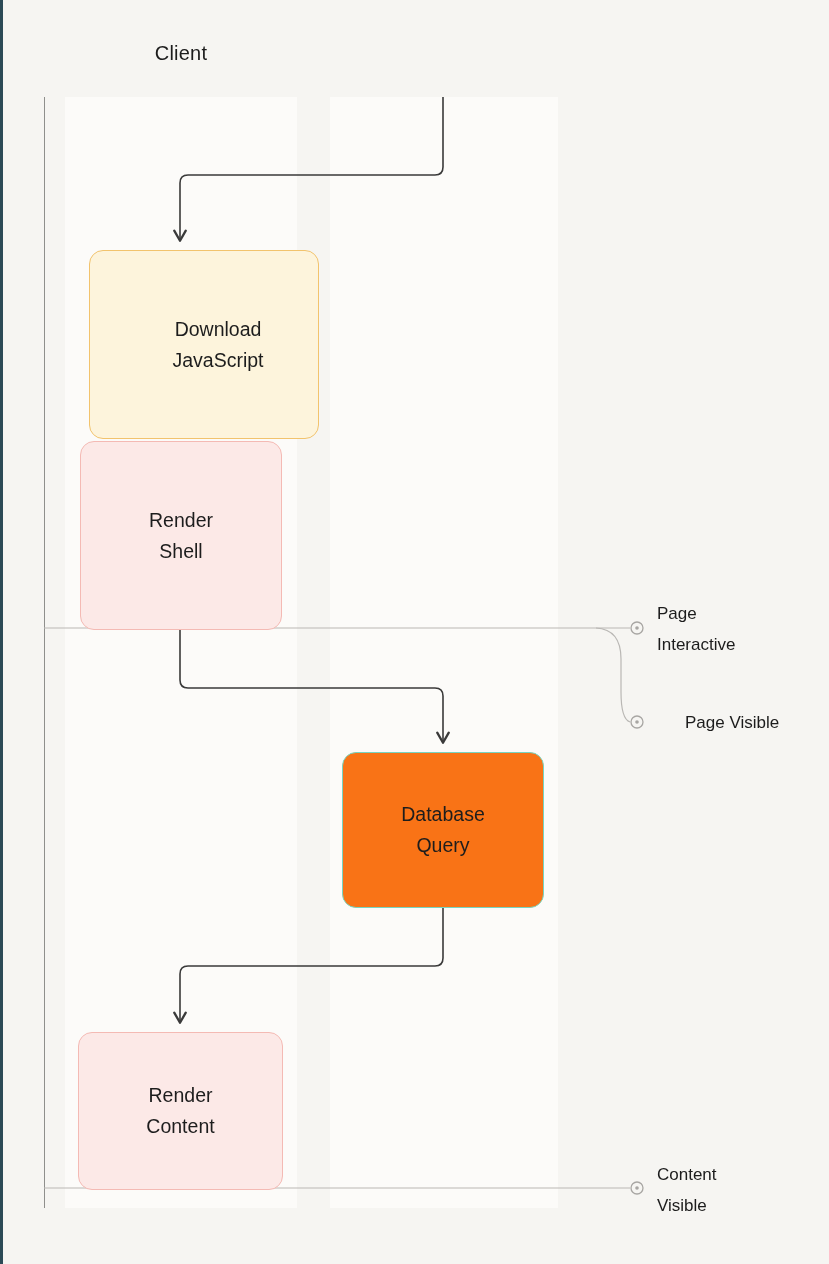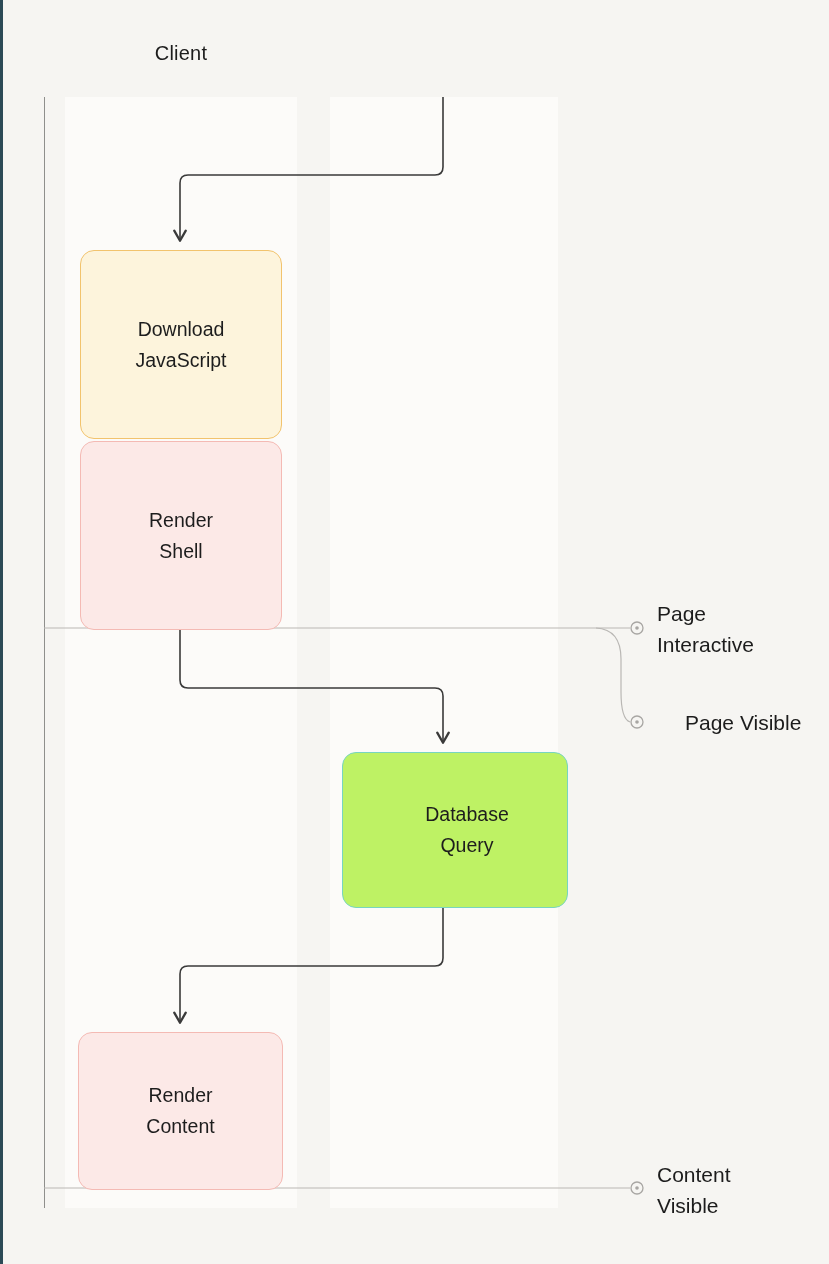--- a/index.html
+++ b/index.html
@@ -55,30 +55,30 @@
     border-radius: 14px;
     display: flex;
     align-items: center;
     justify-content: center;
     text-align: center;
     font-size: 19.5px;
     line-height: 31px;
     white-space: pre-line;
     color: #1d1d1d;
   }
-  .node-download       { left: 80px;  top: 250px;  width: 200px; height: 187px; }
+  .node-download       { left: 89px;  top: 250px;  width: 200px; height: 187px; padding-left: 28px; }
   .node-render-shell   { left: 80px;  top: 441px;  width: 200px; height: 187px; }
   .node-database-query { left: 342px; top: 752px;  width: 200px; height: 154px; }
   .node-render-content { left: 78px;  top: 1032px; width: 203px; height: 156px; }
   .milestone-label {
     position: absolute;
     left: 657px;
     width: 160px;
     z-index: 2;
-    font-size: 21px;
+    font-size: 17px;
     line-height: 31px;
     white-space: pre-line;
     color: #1c1c1c;
   }
   .ml-page-interactive { top: 598px; }
   .ml-page-visible     { top: 707px; margin-left: 28px; }
   .ml-content-visible  { top: 1159px; }
 </style>
 </head>
 <body>
@@ -123,21 +123,21 @@
   <div class="node node-download" style="background-color: rgb(253, 244, 220); border-color: rgb(242, 195, 109);">
     <span>Download
 JavaScript</span>
   </div>
 
   <div class="node node-render-shell" style="background-color: rgb(252, 233, 231); border-color: rgb(244, 186, 180);">
     <span>Render
 Shell</span>
   </div>
 
-  <div class="node node-database-query" style="background-color: #bef264; border-color: rgb(119, 213, 192); padding-left: 24px;">
+  <div class="node node-database-query" style="background-color: #f97316; border-color: rgb(119, 213, 192);">
     <span>Database
 Query</span>
   </div>
 
   <div class="node node-render-content" style="background-color: rgb(252, 233, 231); border-color: rgb(244, 186, 180);">
     <span>Render
 Content</span>
   </div>
 
   <div class="milestone-label ml-page-interactive">Page

